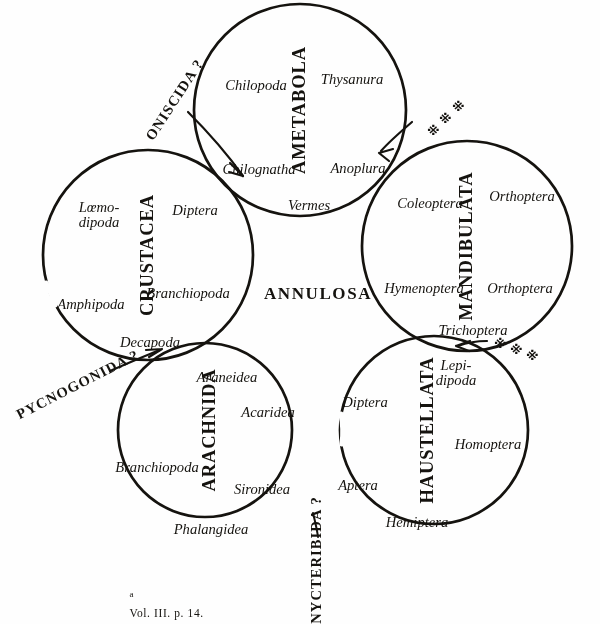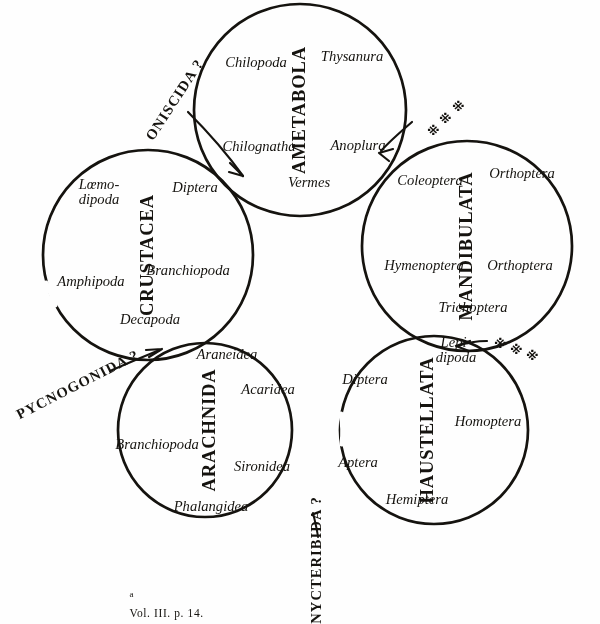--- a/index.html
+++ b/index.html
@@ -36,20 +36,21 @@
     letter-spacing: 0.9px;
     font-weight: 600;
     text-align: center;
   }
   
   .member {
     font-family: "Liberation Serif", serif;
     font-style: italic;
     font-size: 14.6px;
     text-align: center;
+    margin-top: 23px;
   }
   .member.two-line { line-height: 1.02; }
   
   .realm {
     font-family: "Liberation Serif", serif;
     font-size: 17px;
     letter-spacing: 1.6px;
     font-weight: 600;
   }
   
@@ -151,20 +152,21 @@
   <div class="lbl member" style="left:211px; top:507px; transform:translate(-50%,-50%);">Phalangidea</div>
 
   <div class="lbl group-name" style="left:428px; top:430px; transform:translate(-50%,-50%) rotate(-90deg);">HAUSTELLATA</div>
   <div class="lbl member two-line" style="left:456px; top:350px; transform:translate(-50%,-50%);">Lepi-
 dipoda</div>
   <div class="lbl member" style="left:365px; top:380px; transform:translate(-50%,-50%);text-align:right;">Diptera</div>
   <div class="lbl member" style="left:488px; top:422px; transform:translate(-50%,-50%);">Homoptera</div>
   <div class="lbl member" style="left:358px; top:463px; transform:translate(-50%,-50%);">Aptera</div>
   <div class="lbl member" style="left:417px; top:500px; transform:translate(-50%,-50%);">Hemiptera</div>
 
+  <div class="lbl realm" style="left:318px; top:294px; transform:translate(-50%,-50%);">ANNULOSA</div>
 
   <div class="lbl osculant" style="left:175px; top:100px; transform:translate(-50%,-50%) rotate(-57deg);">ONISCIDA ?</div>
   <div class="lbl osculant" style="left:78px; top:385px; transform:translate(-50%,-50%) rotate(-27deg);">PYCNOGONIDA ?</div>
   <div class="lbl osculant" style="left:317px; top:560px; transform:translate(-50%,-50%) rotate(-90deg);">NYCTERIBIDA ?</div>
 
   <div class="star-group" style="left:427px; top:100px;">
     <span class="star" style="left:0px; top:24px;">※</span>
     <span class="star" style="left:12px; top:12px;">※</span>
     <span class="star" style="left:25px; top:0px;">※</span>
   </div>

